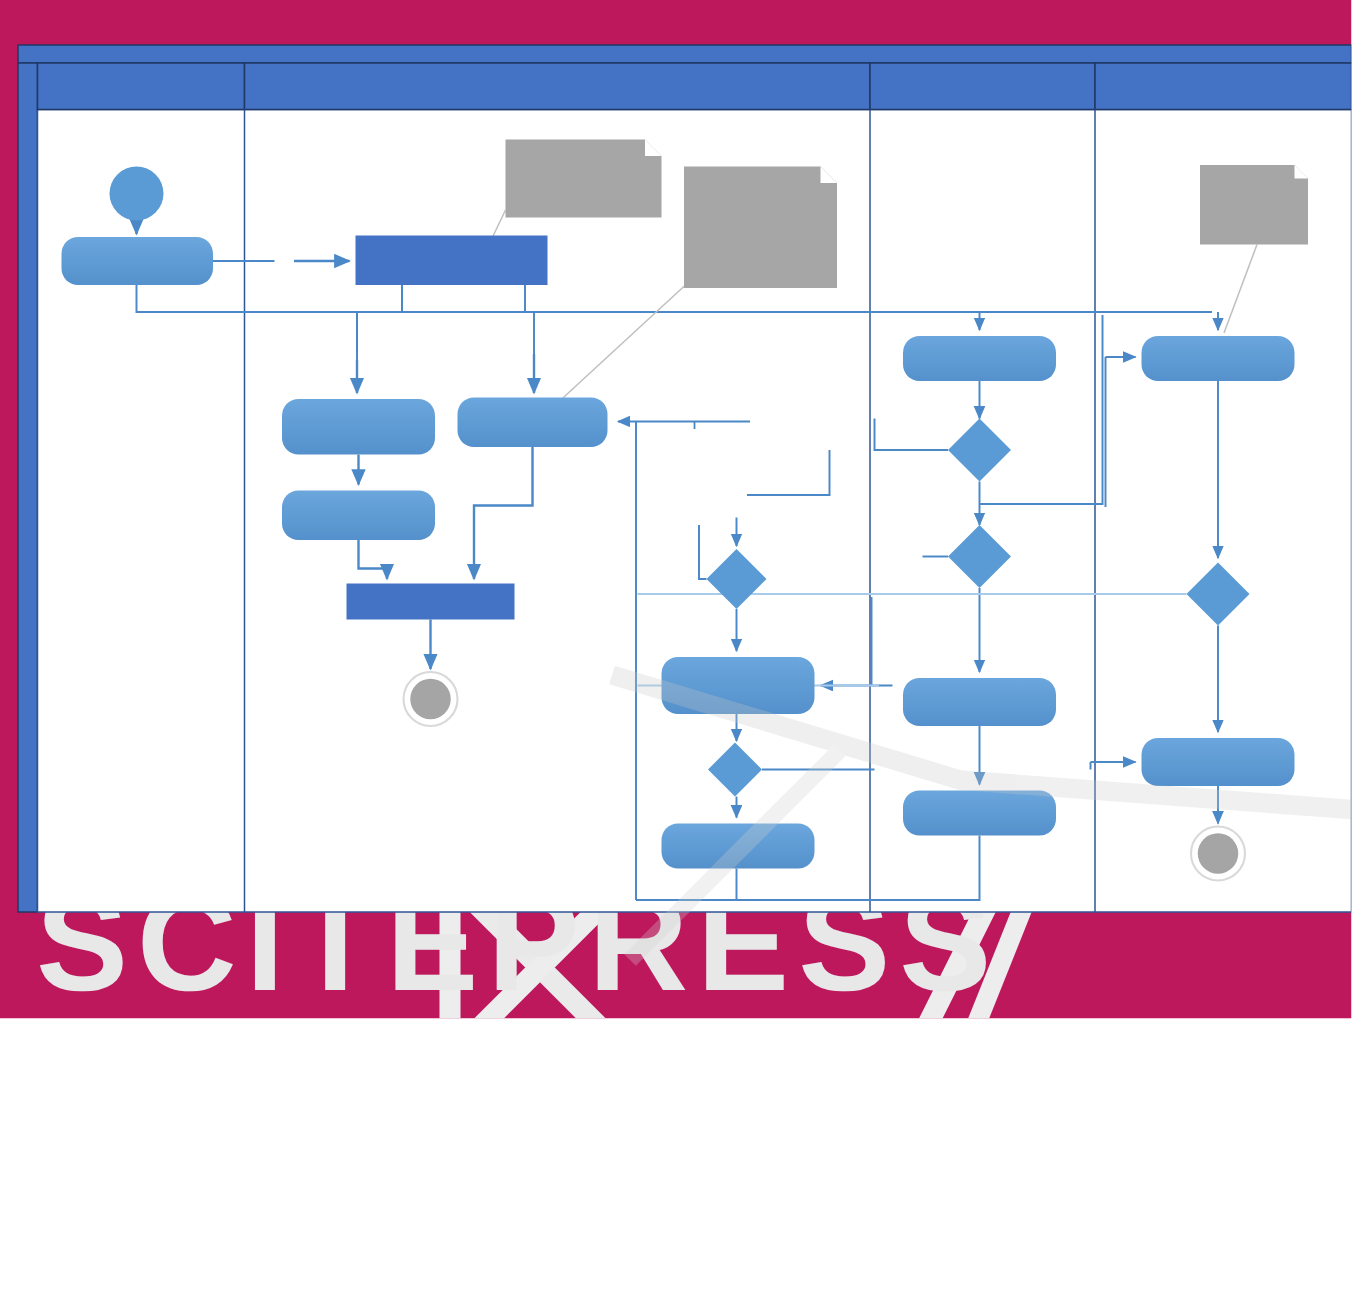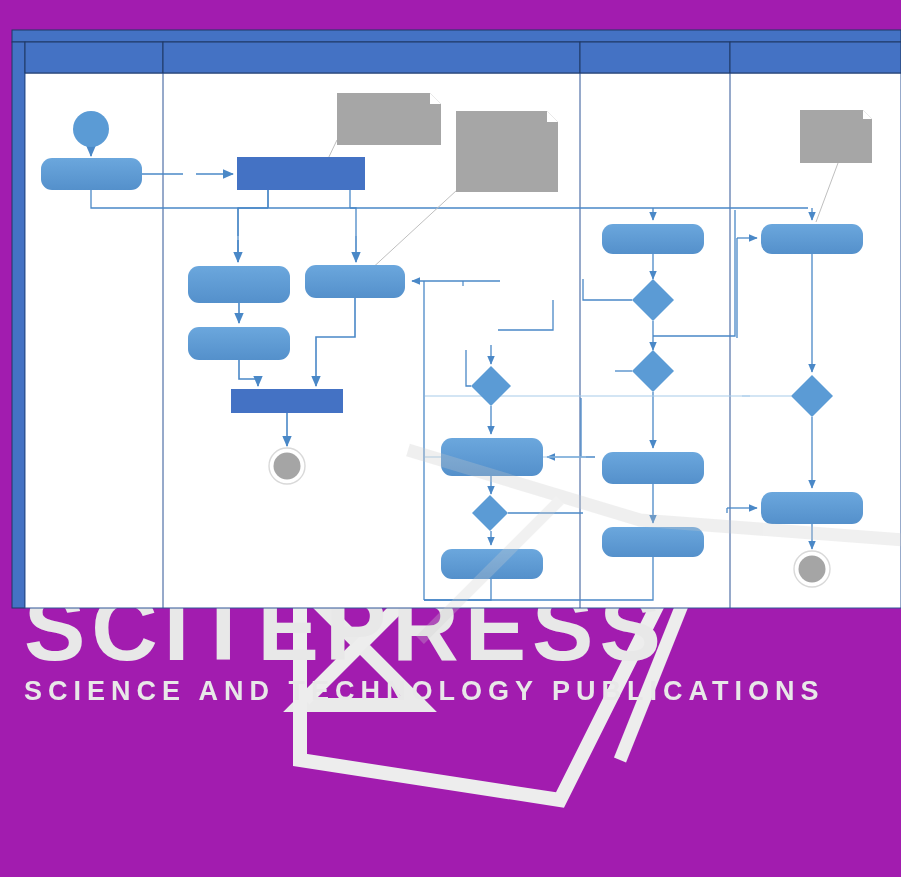--- a/index.html
+++ b/index.html
@@ -4,22 +4,22 @@
 <style>
   html, body {
     margin: 0;
     padding: 0;
     background: #ffffff;
     font-family: "Liberation Sans", sans-serif;
   }
   #canvas {
     position: relative;
     width: 901px;
-    height: 877px;
-    background: #a21caf;
+    height: 679px;
+    background: #be185d;
     overflow: hidden;
   }
   #diagram-svg {
     position: absolute;
     left: 0;
     top: 0;
     width: 901px;
     height: 877px;
   }
   .wm-text {

